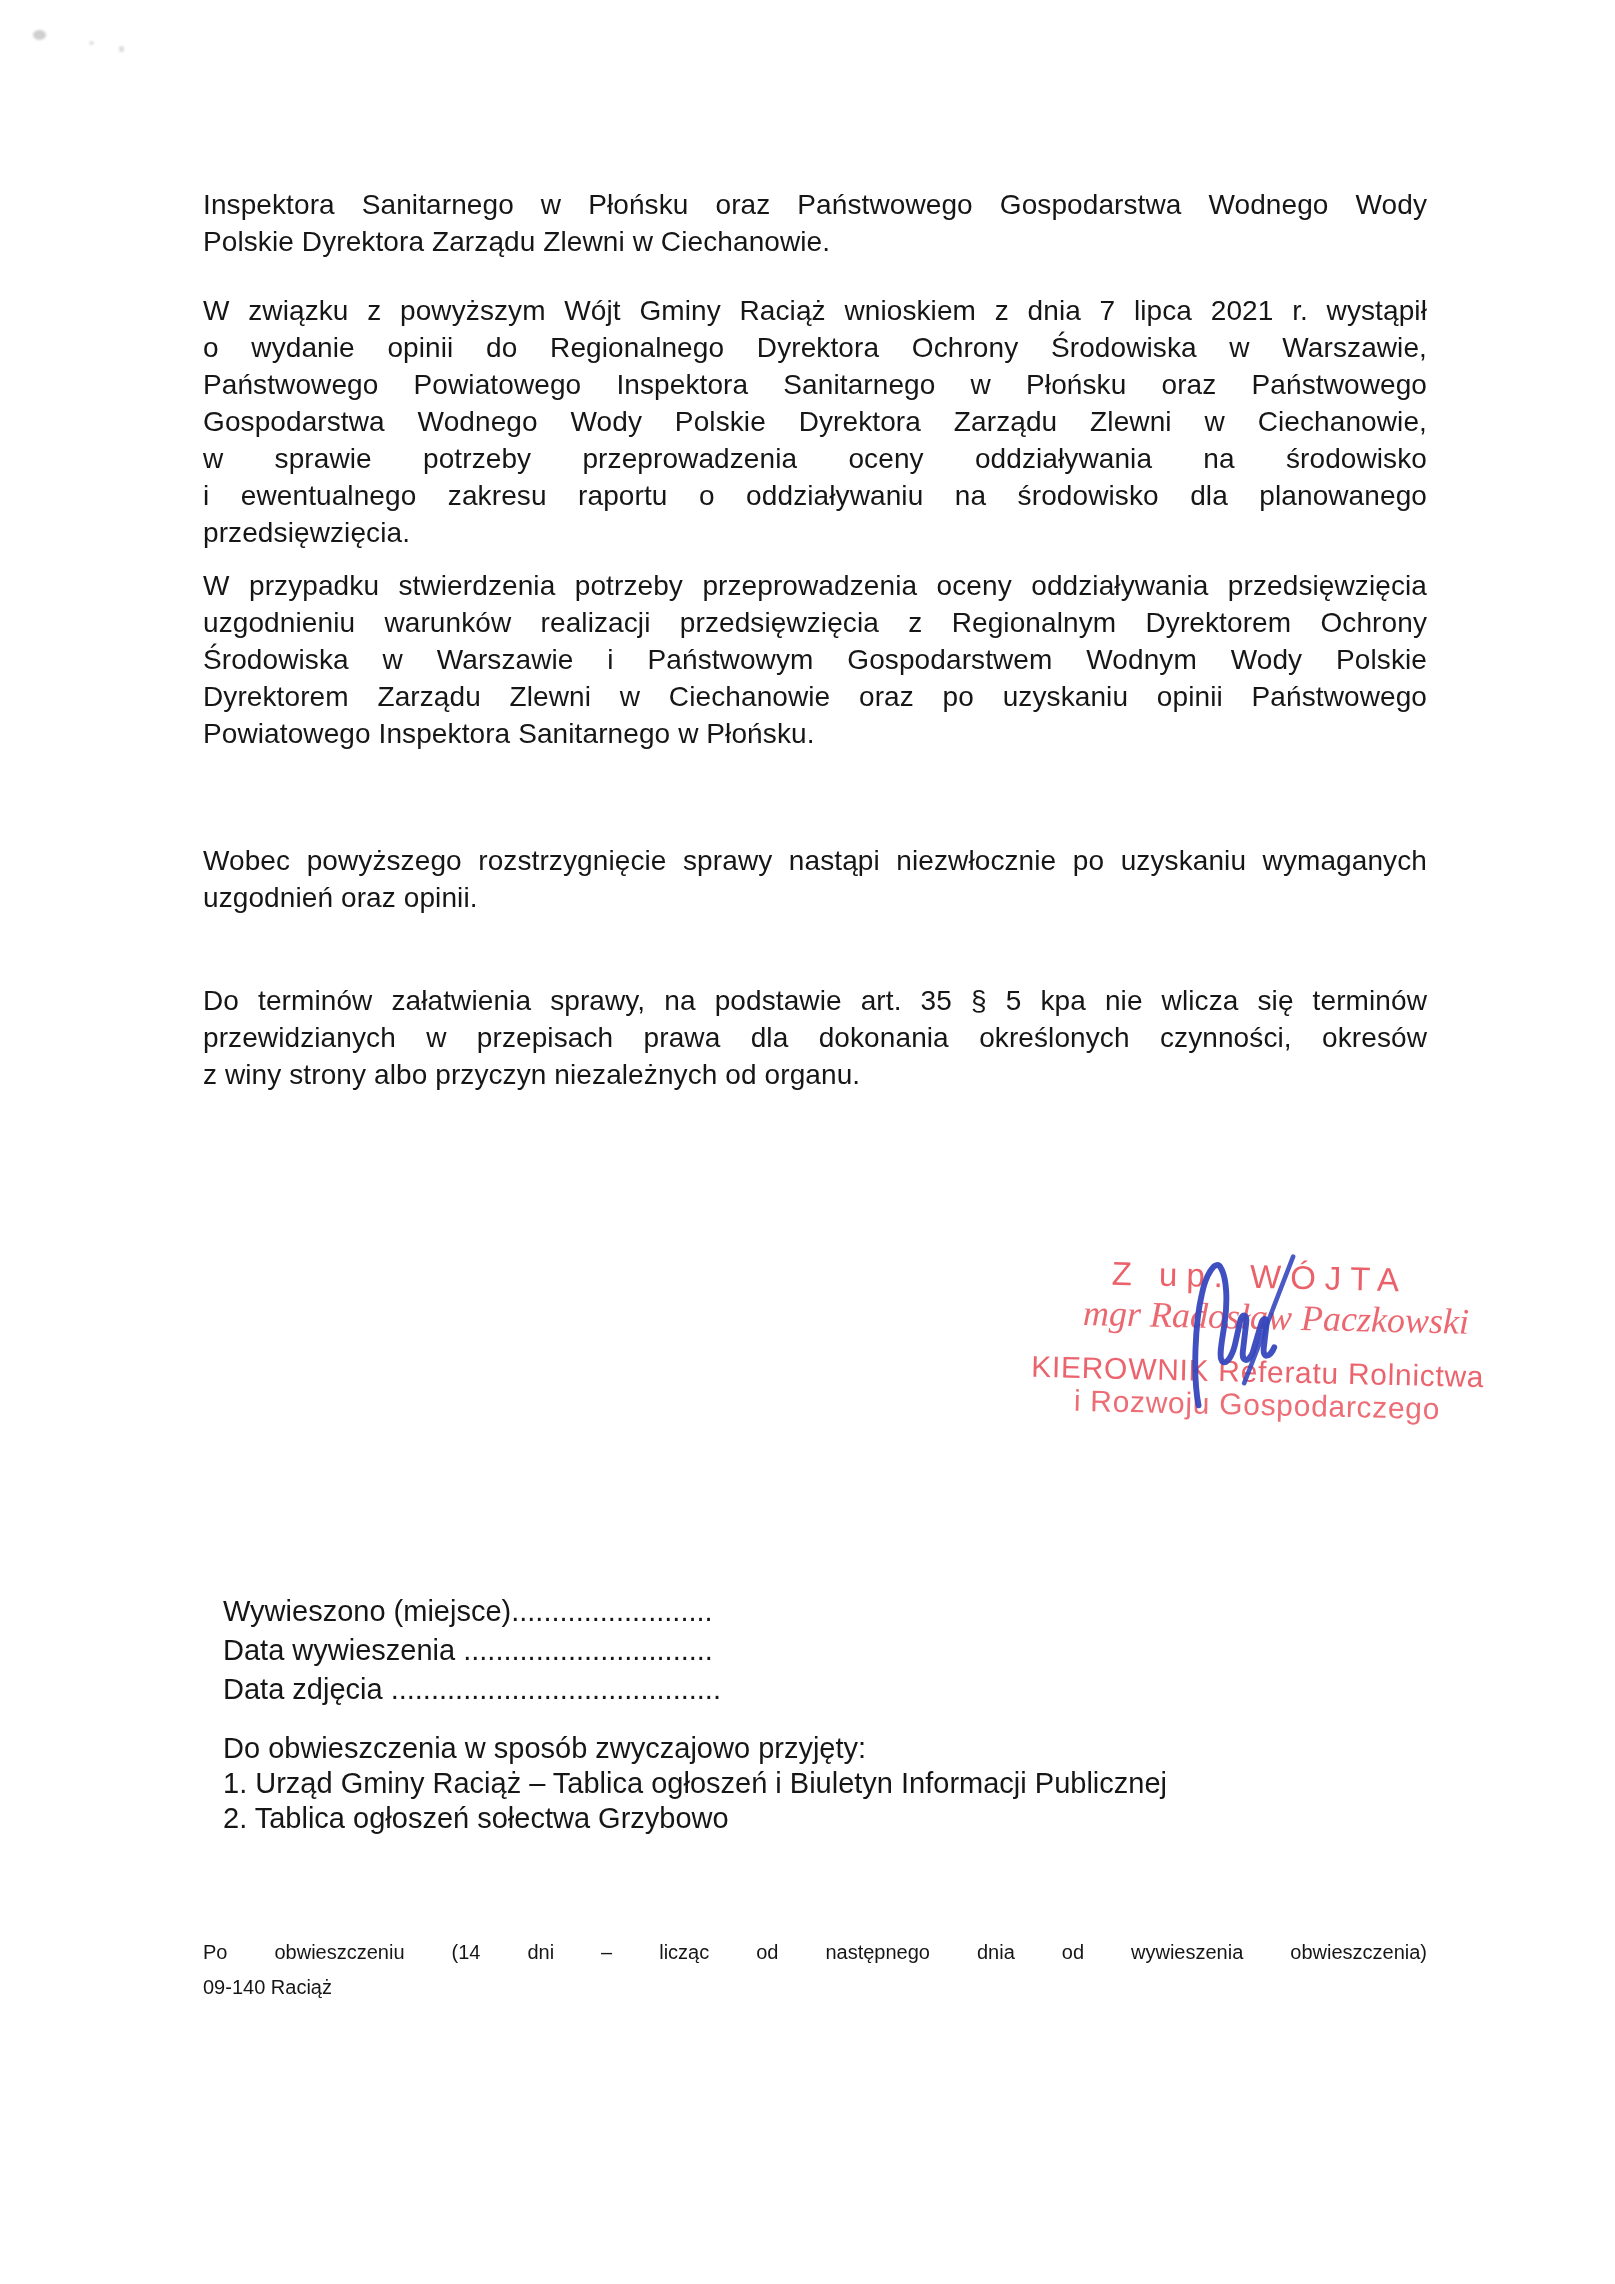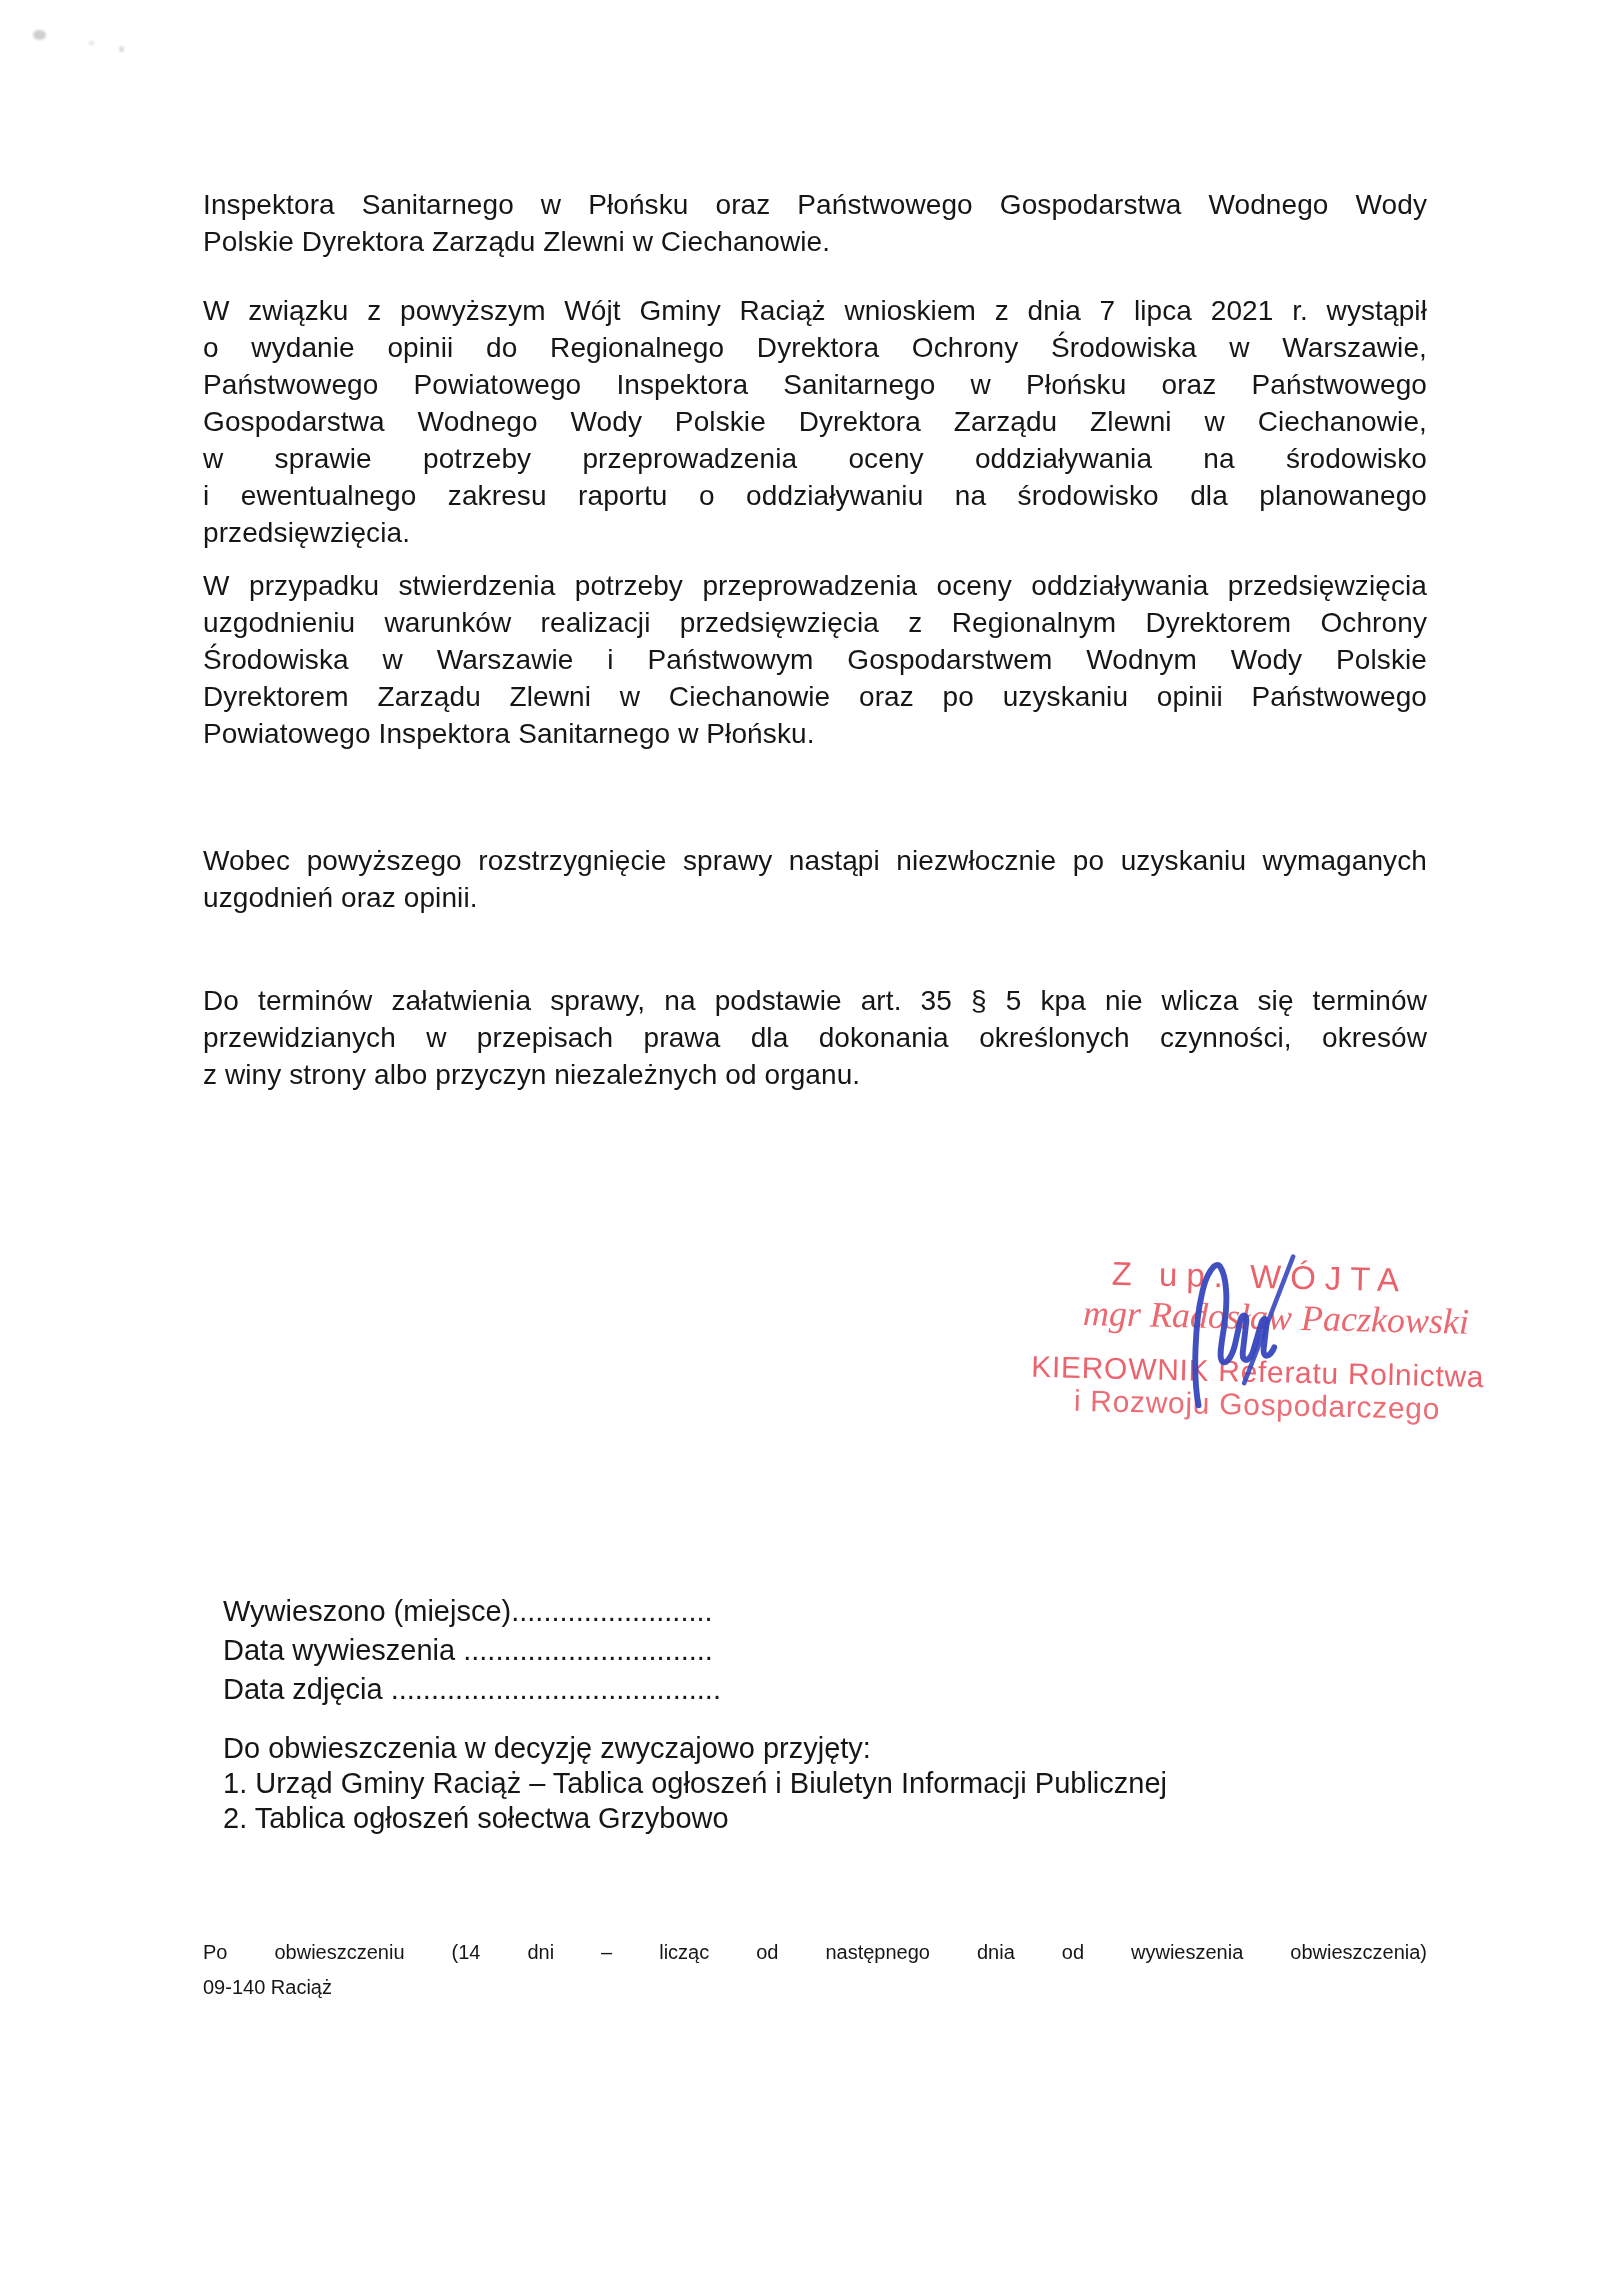--- a/index.html
+++ b/index.html
@@ -128,21 +128,21 @@
     </g>
   </svg>
 
   <div id="posting" class="plain">
       <div class="line">Wywieszono (miejsce).........................</div>
       <div class="line">Data wywieszenia ...............................</div>
       <div class="line last">Data zdjęcia .........................................</div>
     </div>
 
   <div id="announcement" class="plain">
-    <div class="line">Do obwieszczenia w decyzję zwyczajowo przyjęty:</div>
+    <div class="line">Do obwieszczenia w sposób zwyczajowo przyjęty:</div>
     <div class="line">1. Urząd Gminy Raciąż – Tablica ogłoszeń i Biuletyn Informacji Publicznej</div>
     <div class="line">2. Tablica ogłoszeń sołectwa Grzybowo</div>
   </div>
 
   <div id="return-note" class="justified">
       <div class="line">Po obwieszczeniu (14 dni – licząc od następnego dnia od wywieszenia obwieszczenia)</div>
       <div class="line last">09-140 Raciąż</div>
     </div>
 
 </div>

